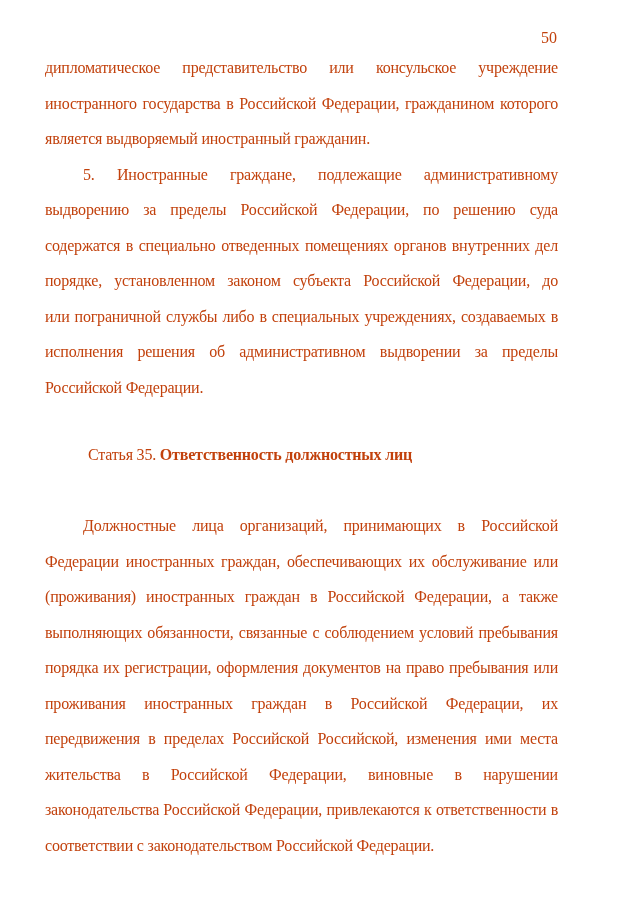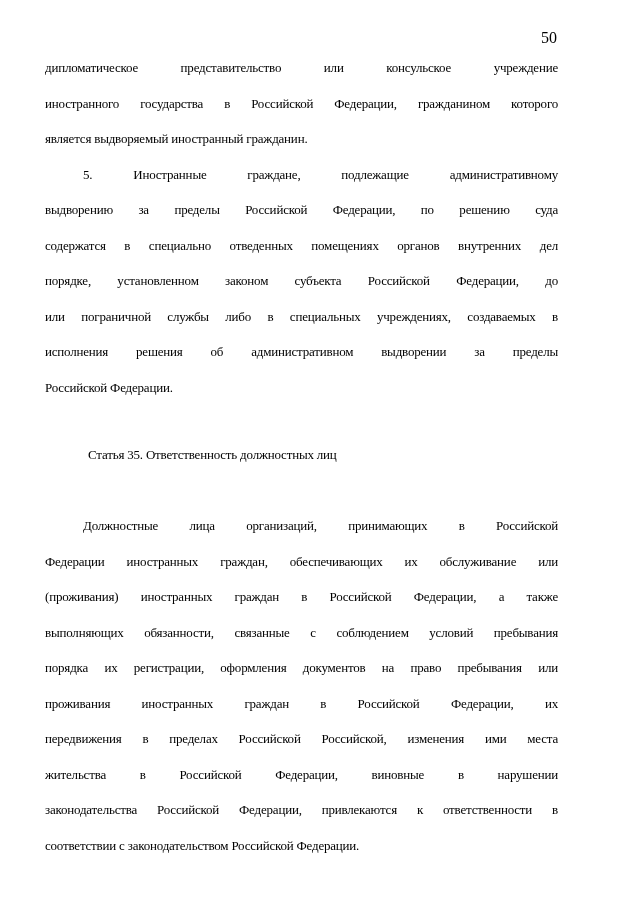--- a/index.html
+++ b/index.html
@@ -10,39 +10,39 @@
     width: 640px;
     height: 905px;
     overflow: hidden;
   }
   .page {
     position: relative;
     width: 640px;
     height: 766px;
     background: #ffffff;
     font-family: "Liberation Serif", serif;
-    color: #000000;
+    color: #c2410c;
   }
   .page-number {
     position: absolute;
     top: 28px;
     right: 83px;
     font-size: 16px;
     line-height: 20px;
   }
   .content {
     position: absolute;
     left: 45px;
     top: 50px;
     width: 513px;
   }
   .line {
     height: 35.5px;
     line-height: 35.5px;
-    font-size: 13px;
+    font-size: 16px;
     letter-spacing: -0.2px;
     text-align: justify;
     text-align-last: justify;
     text-justify: inter-word;
     white-space: normal;
   }
   .line.last {
     text-align: center;
     text-align-last: left;
   }
@@ -55,21 +55,21 @@
   .paragraph.heading {
     margin-top: 32px;
     margin-bottom: 35.5px;
   }
   .heading-line {
     text-align: left;
     text-align-last: left;
     text-indent: 43px;
   }
   .heading-title {
-    font-weight: normal;
+    font-weight: bold;
   }
 </style>
 </head>
 <body>
 
 <div class="page">
   <div class="page-number">50</div>
   <div class="content">
       <div class="paragraph body">
         <div class="line">дипломатическое представительство или консульское учреждение</div>

